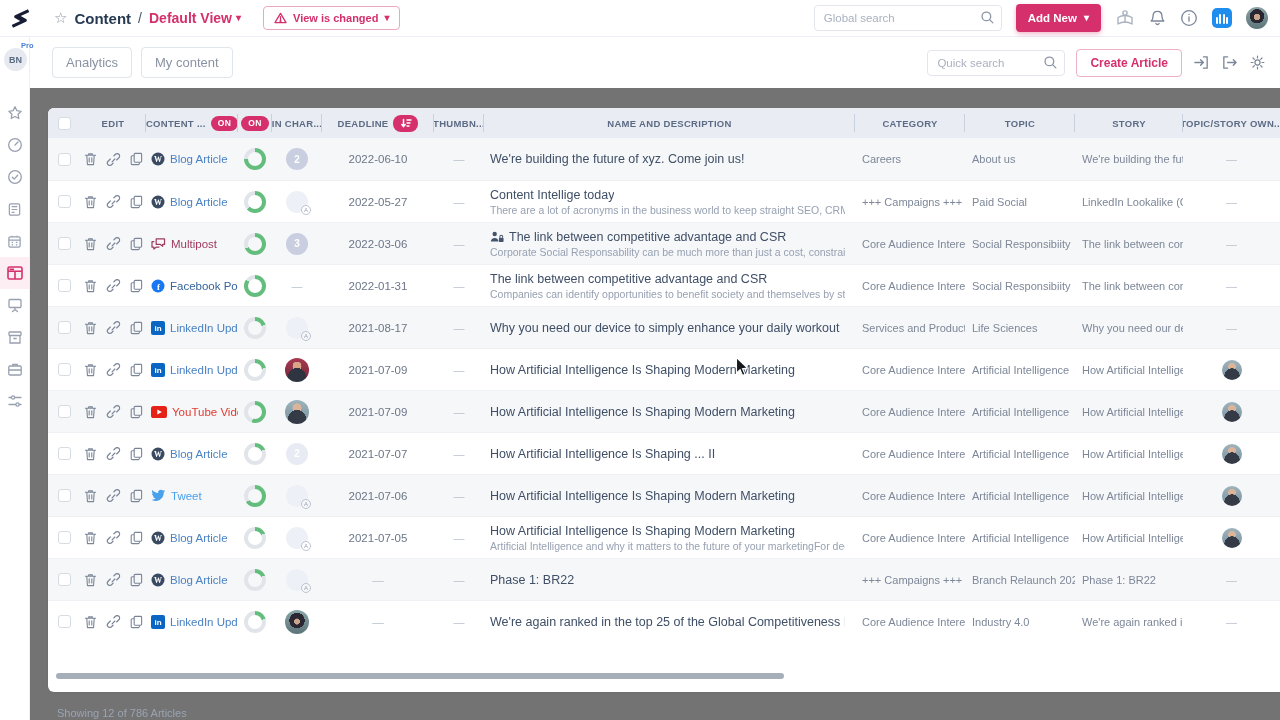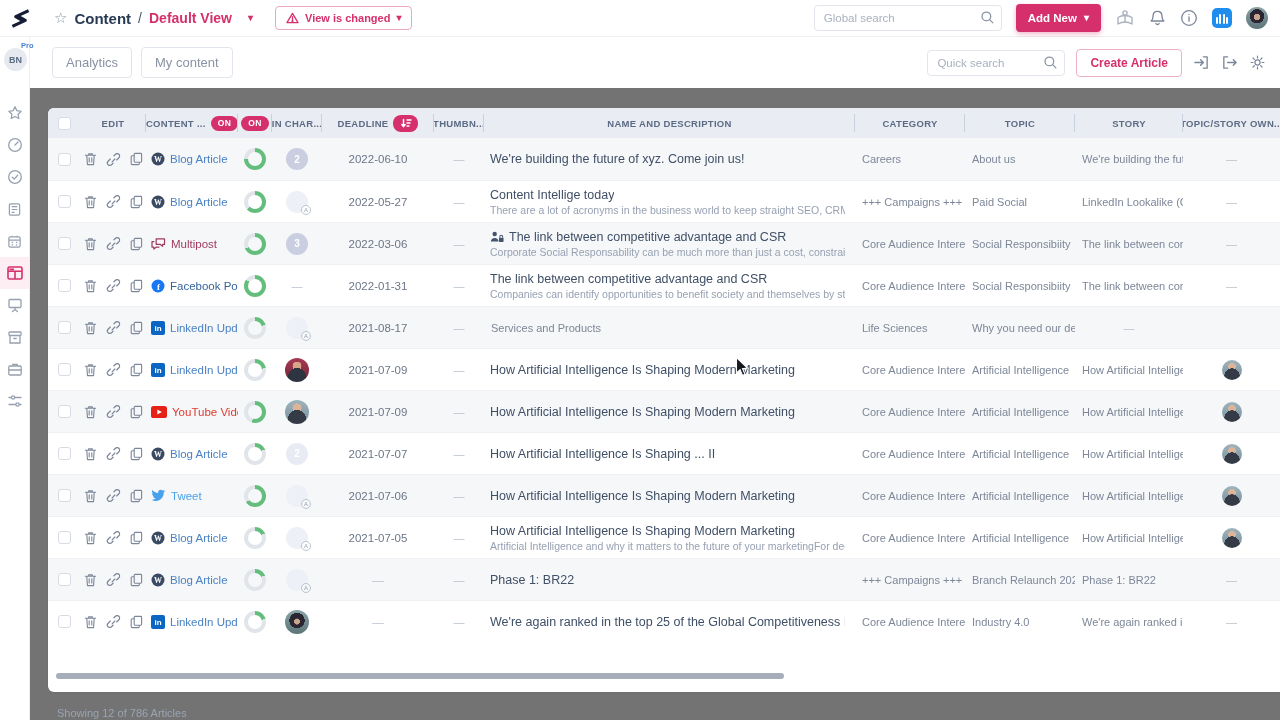--- a/index.html
+++ b/index.html
@@ -6,21 +6,21 @@
   html,body { width:1280px; height:720px; overflow:hidden; }
   body { font-family:"Liberation Sans", sans-serif; background:#edf0f4; color:#3f4f66; position:relative; }
 
   
   .topbar { position:absolute; top:0; left:0; right:0; height:37px; background:#fff; border-bottom:1px solid #eceff3; display:flex; align-items:center; z-index:5; }
   .logo-box { width:40px; display:flex; justify-content:center; align-items:center; }
   .crumb { display:flex; align-items:center; gap:7px; margin-left:14px; }
   .star-o { color:#8f99a9; font-size:15px; }
   .crumb-title { font-size:15px; font-weight:700; color:#273a52; }
   .crumb-sep { font-size:14px; color:#44566e; }
-  .crumb-view { font-size:14px; font-weight:700; color:#d5306b; display:flex; align-items:center; gap:16px; cursor:pointer; }
+  .crumb-view { font-size:14px; font-weight:700; color:#d5306b; display:flex; align-items:center; gap:4px; cursor:pointer; }
   .caret { font-size:10px; line-height:1; }
   .view-changed { margin-left:22px; display:flex; align-items:center; gap:6px; border:1px solid #eba7c2; color:#d5306b; border-radius:4px; padding:5px 10px; font-size:11px; font-weight:700; background:#fff; cursor:pointer; }
   .tb-right { margin-left:auto; display:flex; align-items:center; gap:14px; padding-right:12px; }
   .search-wrap { position:relative; }
   .search-wrap input { width:188px; height:26px; border:1px solid #e2e6ec; border-radius:4px; font-size:11.5px; padding:0 26px 0 9px; color:#55617a; font-family:inherit; outline:none; background:#fff; }
   .search-wrap input::placeholder { color:#a9b1bf; }
   .search-wrap .mag { position:absolute; right:7px; top:5px; }
   .btn-addnew { background:#d5306b; color:#fff; border:none; border-radius:4px; height:28px; padding:0 12px; font-size:11.5px; font-weight:700; display:flex; align-items:center; gap:7px; cursor:pointer; box-shadow:0 2px 5px rgba(213,48,107,.35); font-family:inherit; }
   .top-ic { color:#aab2bf; display:flex; align-items:center; cursor:pointer; }
   .intercom { width:20px; height:20px; border-radius:5px; background:#1f8ded; display:flex; align-items:flex-end; justify-content:center; gap:1.5px; padding-bottom:4px; cursor:pointer; }
@@ -578,20 +578,26 @@
     <div class="c">
             <span class="donut" style="--p:20"></span>
           </div>
     <div class="c">
             <span class="chassign">
               <span class="abadge">A</span>
             </span>
           </div>
     <div class="c c-deadline ">2021-08-17</div>
     <div class="c dash">—</div>
+    <div class="c c-name">
+      <div class="ntitle">
+              <span>Why you need our device to simply enhance your daily workout</span>
+            </div>
+
+    </div>
     <div class="c c-cat">Services and Products</div>
     <div class="c c-topic">Life Sciences</div>
     <div class="c c-story">Why you need our de...</div>
     <div class="c">
             <span class="dash">—</span>
           </div>
         </div>
         <div class="grid-row row even rowline">
     <div class="c">
             <span class="checkbox"></span>

